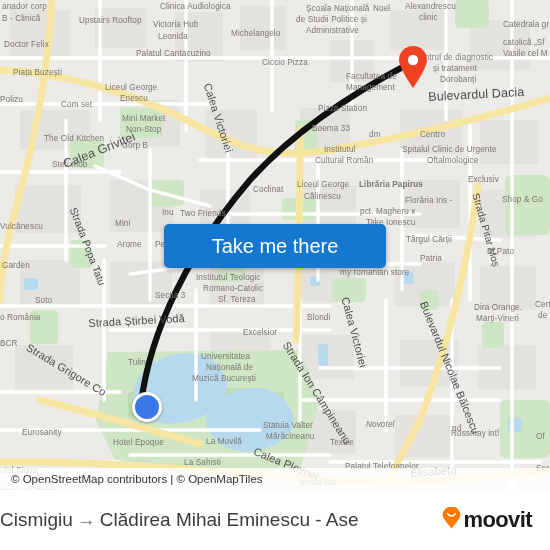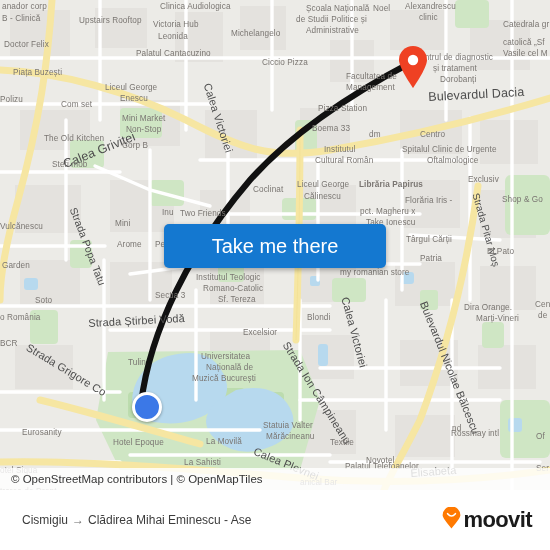--- a/index.html
+++ b/index.html
@@ -24,21 +24,21 @@
 
   
   #tmt{position:absolute;left:164px;top:224px;width:222px;height:44px;background:#1478d0;
        border-radius:5px;box-shadow:0 2px 5px rgba(0,0,0,.30);
        display:flex;align-items:center;justify-content:center;cursor:pointer;}
   #tmt span{color:#fff;font-size:20px;font-family:"Liberation Sans",sans-serif;}
 
   
   #footer{position:absolute;left:0;top:490px;width:550px;height:60px;background:#fff;
           display:flex;align-items:center;}
-  #route-txt{padding-left:22px;font-size:12px;color:#3c3c3c;white-space:nowrap;
+  #route-txt{font-size:19px;color:#3c3c3c;white-space:nowrap;
              font-family:"Liberation Sans",sans-serif;}
   #route-txt .arrow{color:#6a6a6a;padding:0 4px;}
   #logo{position:absolute;right:18px;top:50%;transform:translateY(-50%);
         display:flex;align-items:center;}
   #logo .word{font-size:22px;font-weight:bold;color:#1a1a1a;letter-spacing:-.6px;
               font-family:"Liberation Sans",sans-serif;}
 </style>
 </head>
 <body>
 
@@ -256,33 +256,33 @@
         <div class="lbl poi" style="left: 503px; top: 20px;">Catedrala gr</div>
         <div class="lbl poi" style="left: 503px; top: 38px;">catolică „Sf</div>
         <div class="lbl poi" style="left: 503px; top: 49px;">Vasile cel M</div>
         <div class="lbl poi" style="left: 196px; top: 273px;">Institutul Teologic</div>
         <div class="lbl poi" style="left: 203px; top: 284px;">Romano-Catolic</div>
         <div class="lbl poi" style="left: 218px; top: 295px;">Sf. Tereza</div>
         <div class="lbl poi" style="left: 201px; top: 352px;">Universitatea</div>
         <div class="lbl poi" style="left: 206px; top: 363px;">Națională de</div>
         <div class="lbl poi" style="left: 192px; top: 374px;">Muzică București</div>
         <div class="lbl poi" style="left: 340px; top: 268px;">my romanian store</div>
-        <div class="lbl poi" style="left: 464px; top: 303px;">Dira Orange.</div>
+        <div class="lbl poi" style="left: 474px; top: 303px;">Dira Orange.</div>
         <div class="lbl poi" style="left: 476px; top: 314px;">Marți-Vineri</div>
         <div class="lbl poi" style="left: 535px; top: 300px;">Cen</div>
         <div class="lbl poi" style="left: 538px; top: 311px;">de</div>
         <div class="lbl poi" style="left: 22px; top: 428px;">Eurosanity</div>
         <div class="lbl poi" style="left: 0px; top: 442px; margin-top: 24px;">otel Siqua</div>
         <div class="lbl poi" style="left: 113px; top: 438px;">Hotel Epoque</div>
         <div class="lbl poi" style="left: 206px; top: 437px;">La Movilă</div>
         <div class="lbl poi" style="left: 184px; top: 458px;">La Sahisti</div>
         <div class="lbl poi" style="left: 263px; top: 421px;">Statuia Valter</div>
         <div class="lbl poi" style="left: 266px; top: 432px;">Mărăcineanu</div>
         <div class="lbl poi" style="left: 330px; top: 438px;">Textile</div>
-        <div class="lbl poi" style="left: 366px; top: 456px;">Novotel</div>
+        <div class="lbl poi" style="left: 366px; top: 420px; font-style: italic;">Novotel</div>
         <div class="lbl poi" style="left: 411px; top: 429px; padding-left: 40px;">Rossmay intl</div>
         <div class="lbl poi" style="left: 345px; top: 462px;">Palatul Telefoanelor</div>
         <div class="lbl poi" style="left: 300px; top: 478px;">anical Bar</div>
         <div class="lbl poi" style="left: 536px; top: 464px;">Ser</div>
         <div class="lbl poi" style="left: 536px; top: 432px;">Of</div>
         <div class="lbl poi" style="left: 452px; top: 424px;">nd</div>
         <div class="lbl poi" style="left: 0px; top: 487px;">trarea de Drept</div>
       </div>
 
     <div style="position:absolute;left:132px;top:392px;width:24px;height:24px;border-radius:50%;

